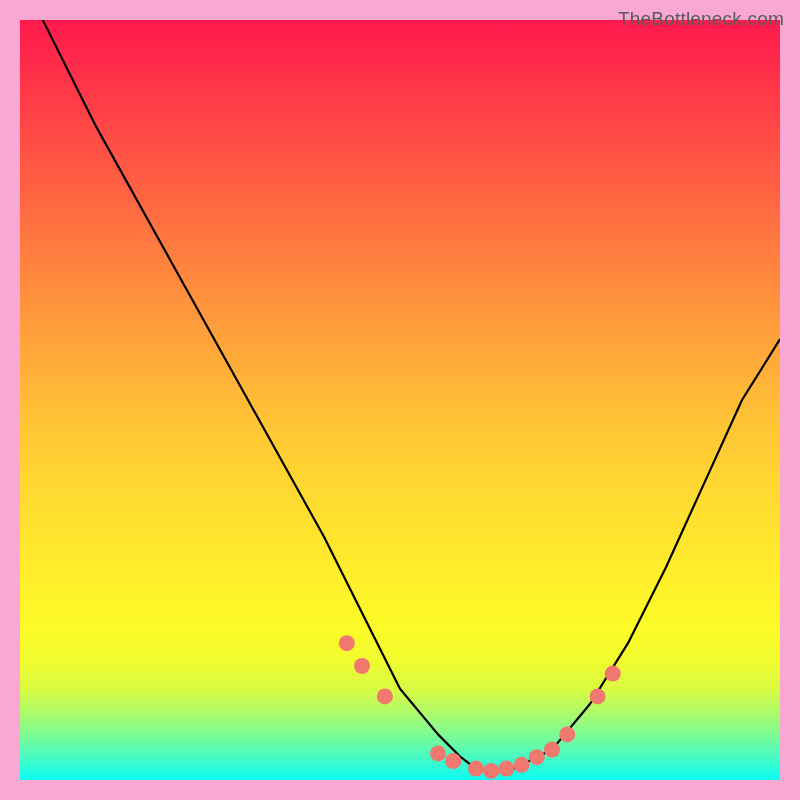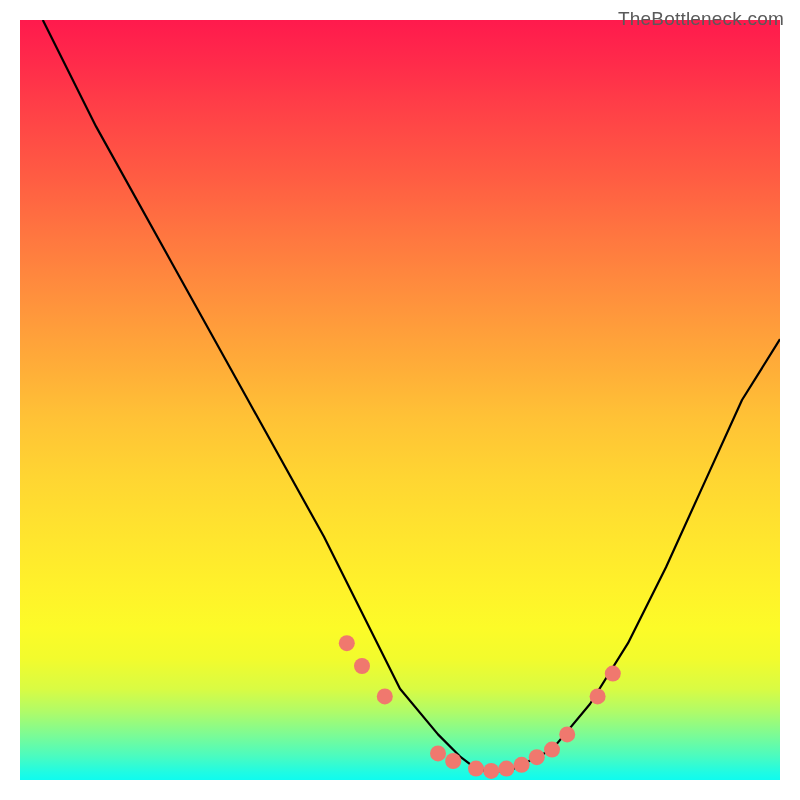--- a/index.html
+++ b/index.html
@@ -8,21 +8,21 @@
     background: #000;
     width: 800px;
     height: 800px;
     overflow: hidden;
     font-family: Arial, sans-serif;
   }
   .container {
     position: relative;
     width: 800px;
     height: 800px;
-    background: #ffffff;
+    background: #f9a8d4;
     text-align: center;
   }
   .watermark {
     position: absolute;
     top: 8px;
     right: 16px;
     color: #5a5a5a;
     font-size: 19px;
     font-weight: 500;
     z-index: 10;

